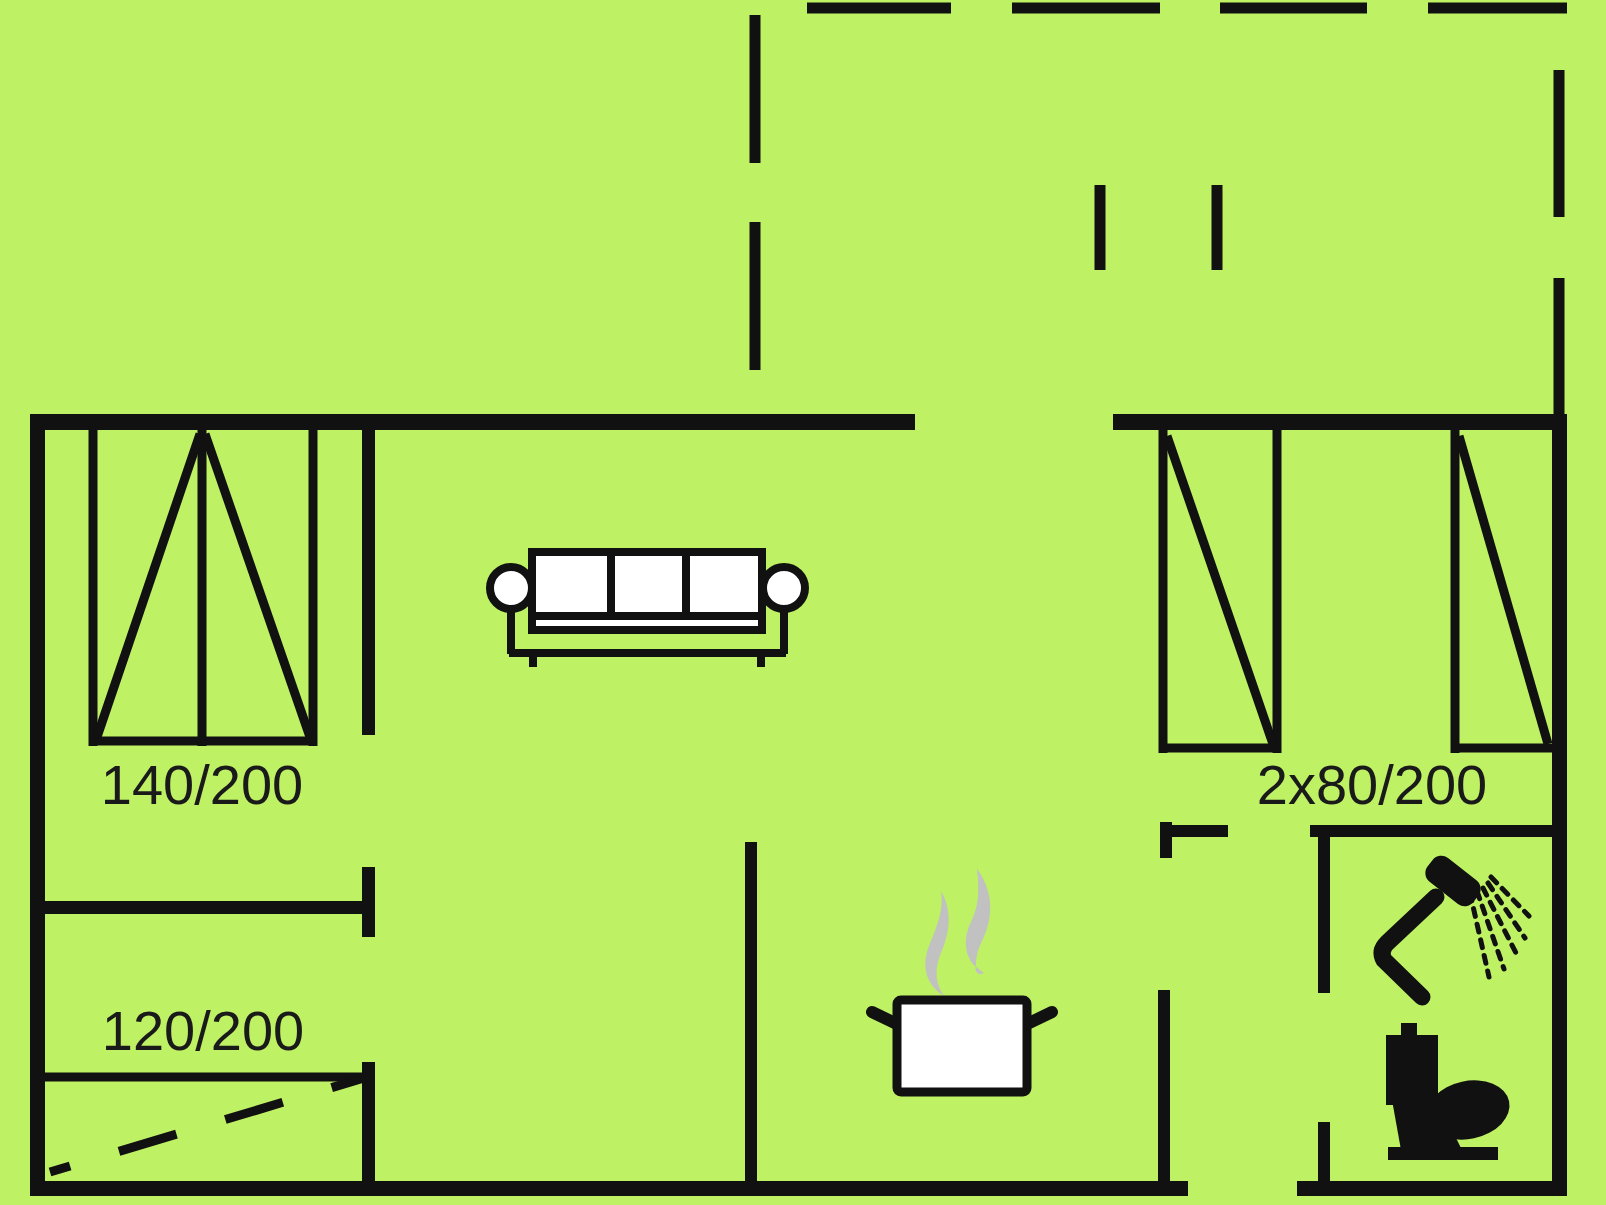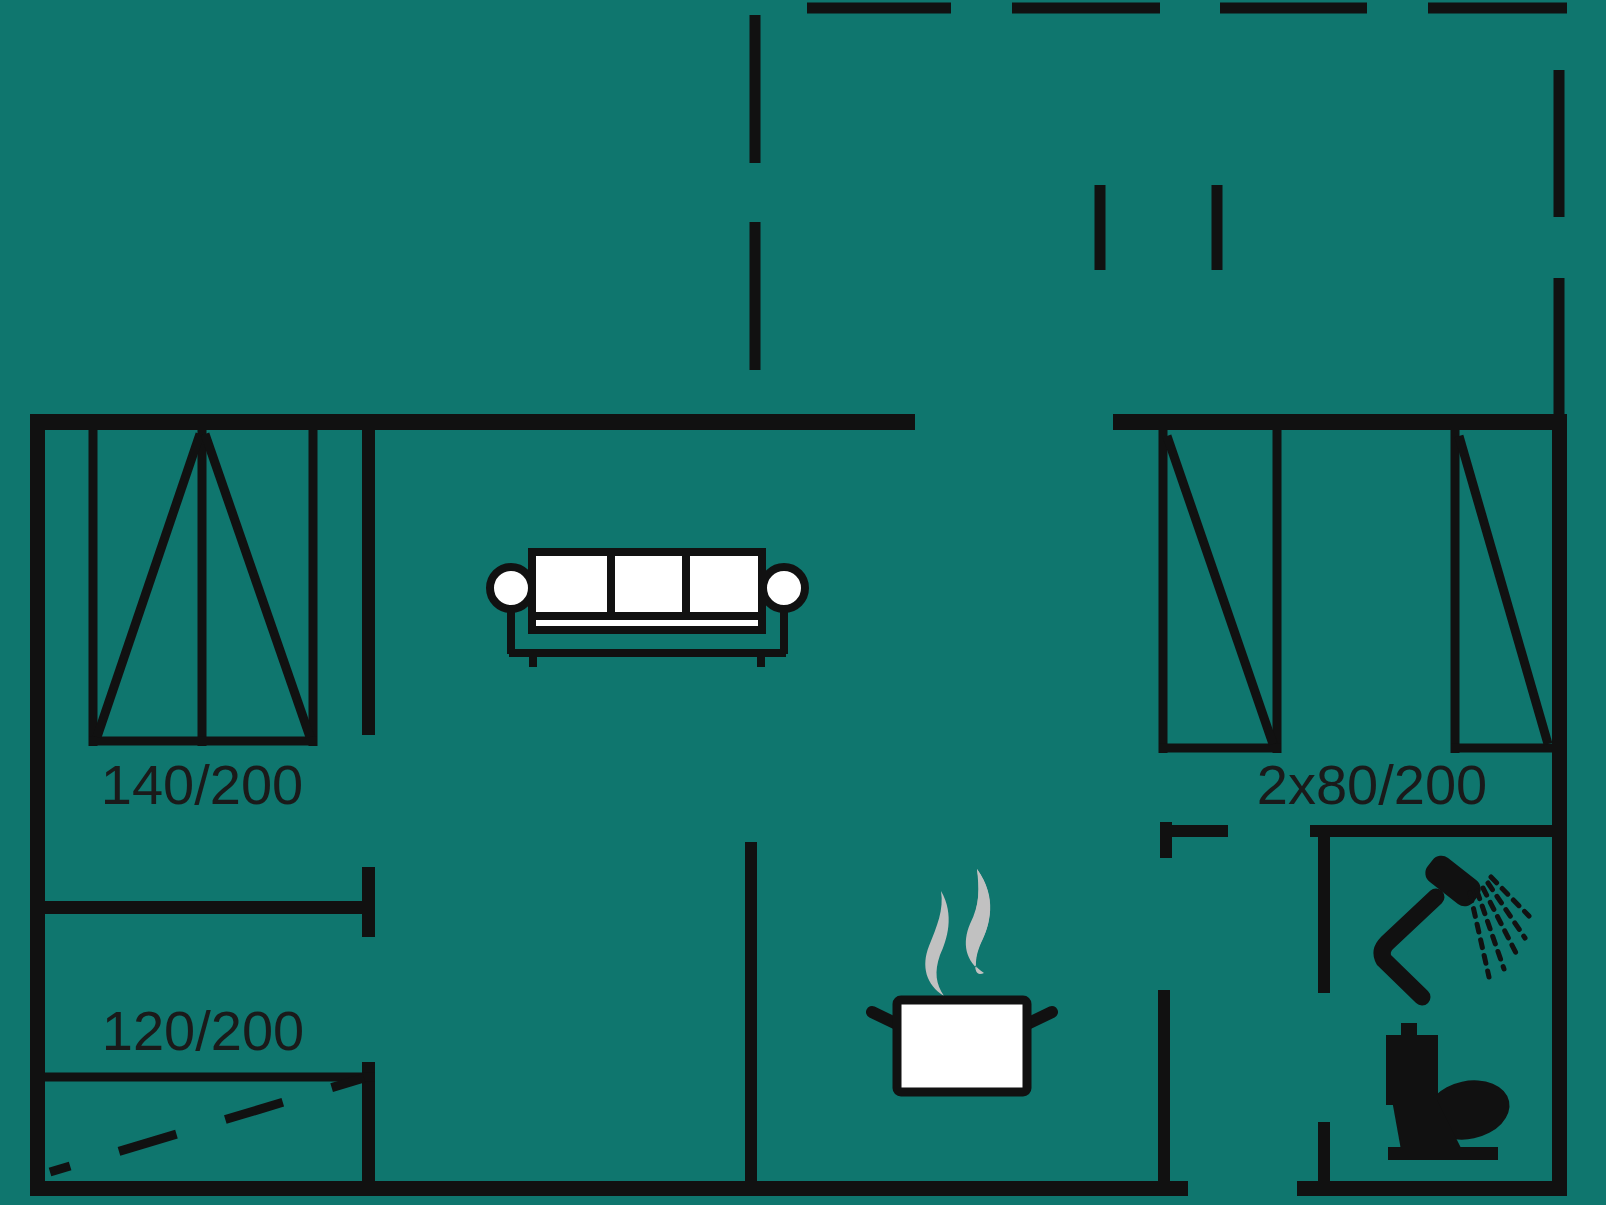--- a/index.html
+++ b/index.html
@@ -4,21 +4,21 @@
 <style>
   html, body {
     margin: 0;
     padding: 0;
     background: #ffffff;
   }
   .plan-wrap {
     position: relative;
     width: 1606px;
     height: 1205px;
-    background: #0f766e;
+    background: #bef264;
     overflow: hidden;
     font-family: "Liberation Sans", sans-serif;
     text-align: center;
   }
   svg { display: block; }
   .bed-label {
     font-family: "Liberation Sans", sans-serif;
     font-size: 56px;
     letter-spacing: 0px;
   }

